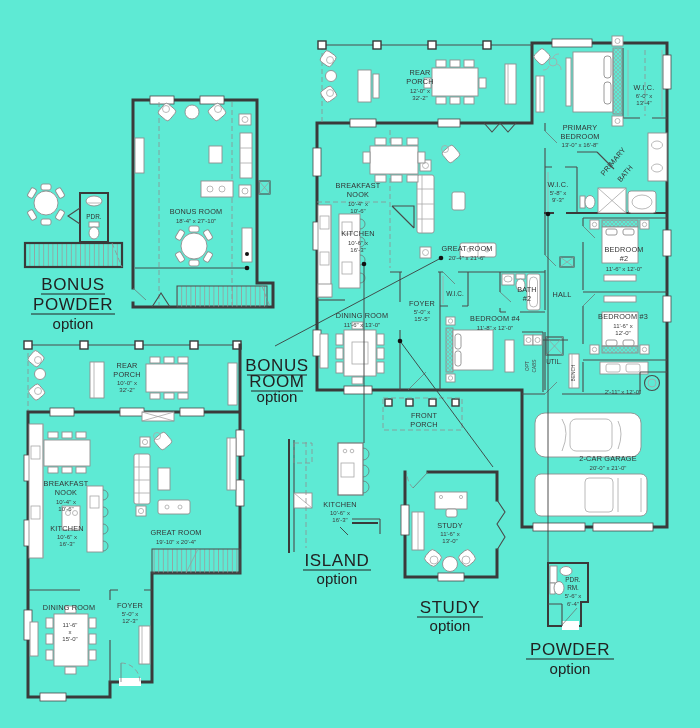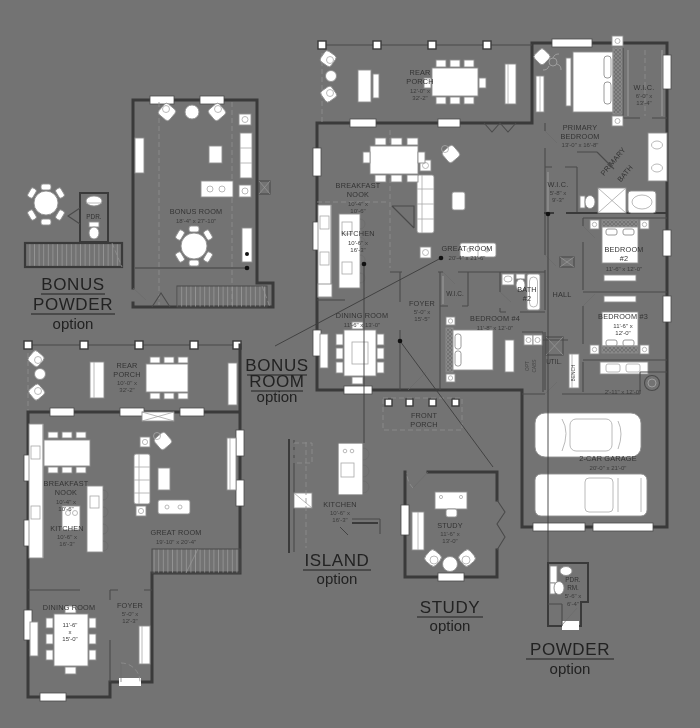--- a/index.html
+++ b/index.html
@@ -1,16 +1,16 @@
 <!DOCTYPE html>
 <html><head>
 <meta charset="utf-8">
 <style>
   html,body{margin:0;padding:0;background:#fff;}
-  .stage{position:relative;width:700px;height:728px;background:#737373;overflow:hidden;}
+  .stage{position:relative;width:700px;height:728px;background:#5eead4;overflow:hidden;}
   svg{position:absolute;left:0;top:0;}
   svg text{font-family:"Liberation Sans",sans-serif;fill:#333;}
   .rm{font-size:7.3px;text-anchor:middle;letter-spacing:.2px;}
   .rm2{font-size:6.4px;text-anchor:middle;}
   .dm{font-size:6px;text-anchor:middle;fill:#3c3c3c;}
   .rs{font-size:4.8px;text-anchor:middle;fill:#444;}
   .cap{font-size:17px;text-anchor:middle;fill:#222;letter-spacing:.6px;}
   .capo{font-size:15px;text-anchor:middle;fill:#222;}
   .w{stroke:#3a3a3a;stroke-width:3;fill:none;stroke-linecap:square;}
   .w2{stroke:#3a3a3a;stroke-width:2;fill:none;stroke-linecap:square;}

